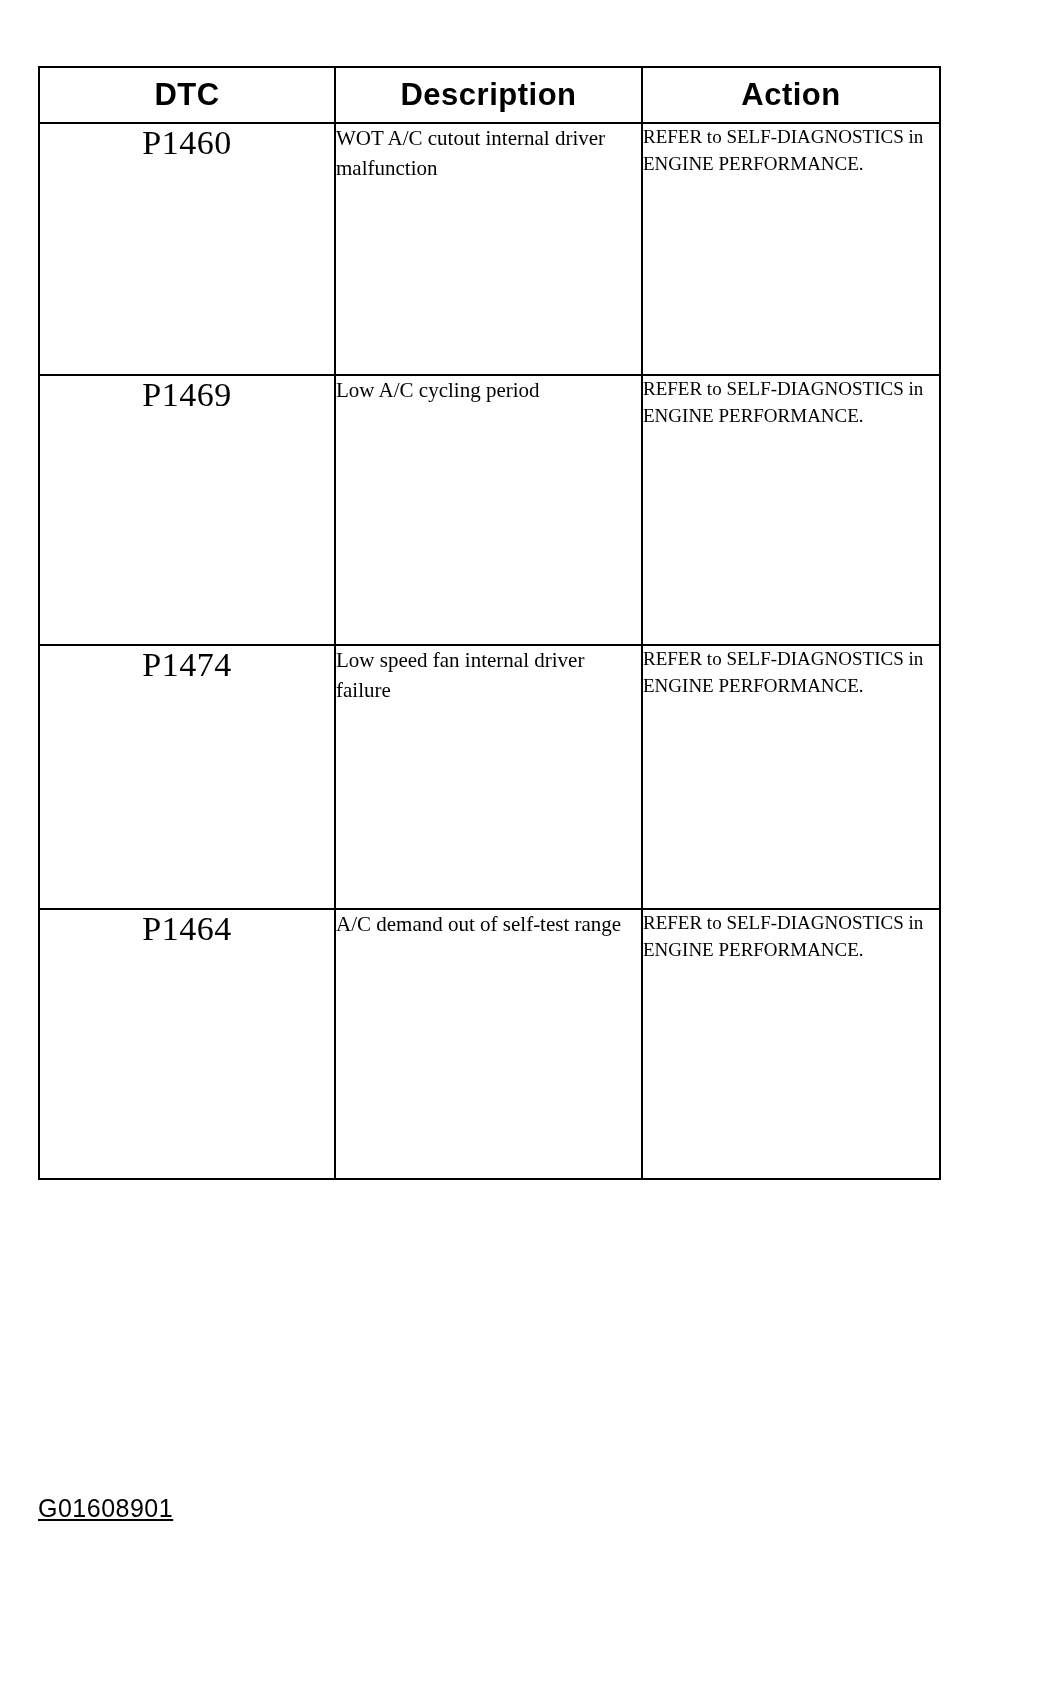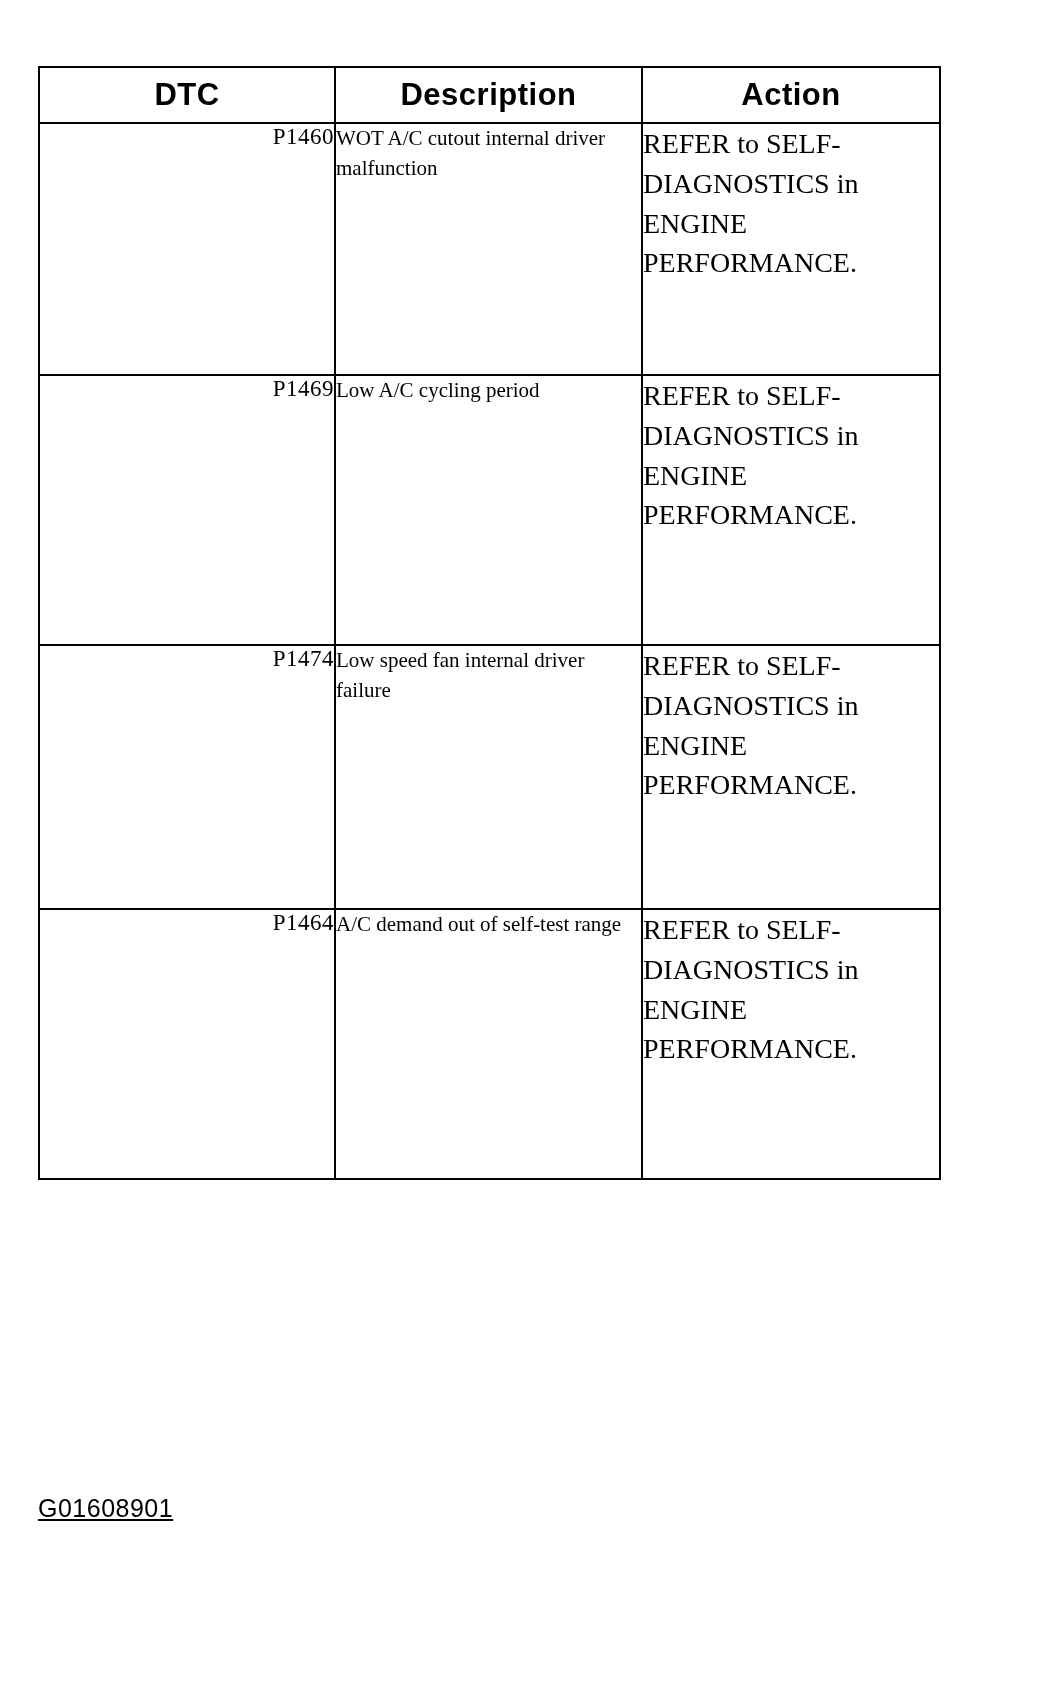--- a/index.html
+++ b/index.html
@@ -43,33 +43,33 @@
     height: 54px;
     text-align: center;
     vertical-align: middle;
     font-family: "Liberation Sans", sans-serif;
     font-weight: bold;
     font-size: 31px;
     letter-spacing: 0.5px;
   }
 
   .cell-dtc {
-    text-align: right;
-    font-size: 23px;
+    text-align: center;
+    font-size: 34px;
     padding-top: 12px;
     letter-spacing: 0.5px;
   }
   .cell-desc {
     font-size: 21px;
     line-height: 1.42;
     padding: 12px 10px 10px 16px;
     text-align: left;
   }
   .cell-action {
-    font-size: 28px;
+    font-size: 19px;
     line-height: 1.42;
     padding: 8px 8px 10px 6px;
     text-align: left;
   }
   .cell-action.lower {
     padding-top: 24px;
   }
   .row-0 td { height: 250px; }
   .row-1 td { height: 268px; }
   .row-2 td { height: 262px; margin-top: 20px; }

